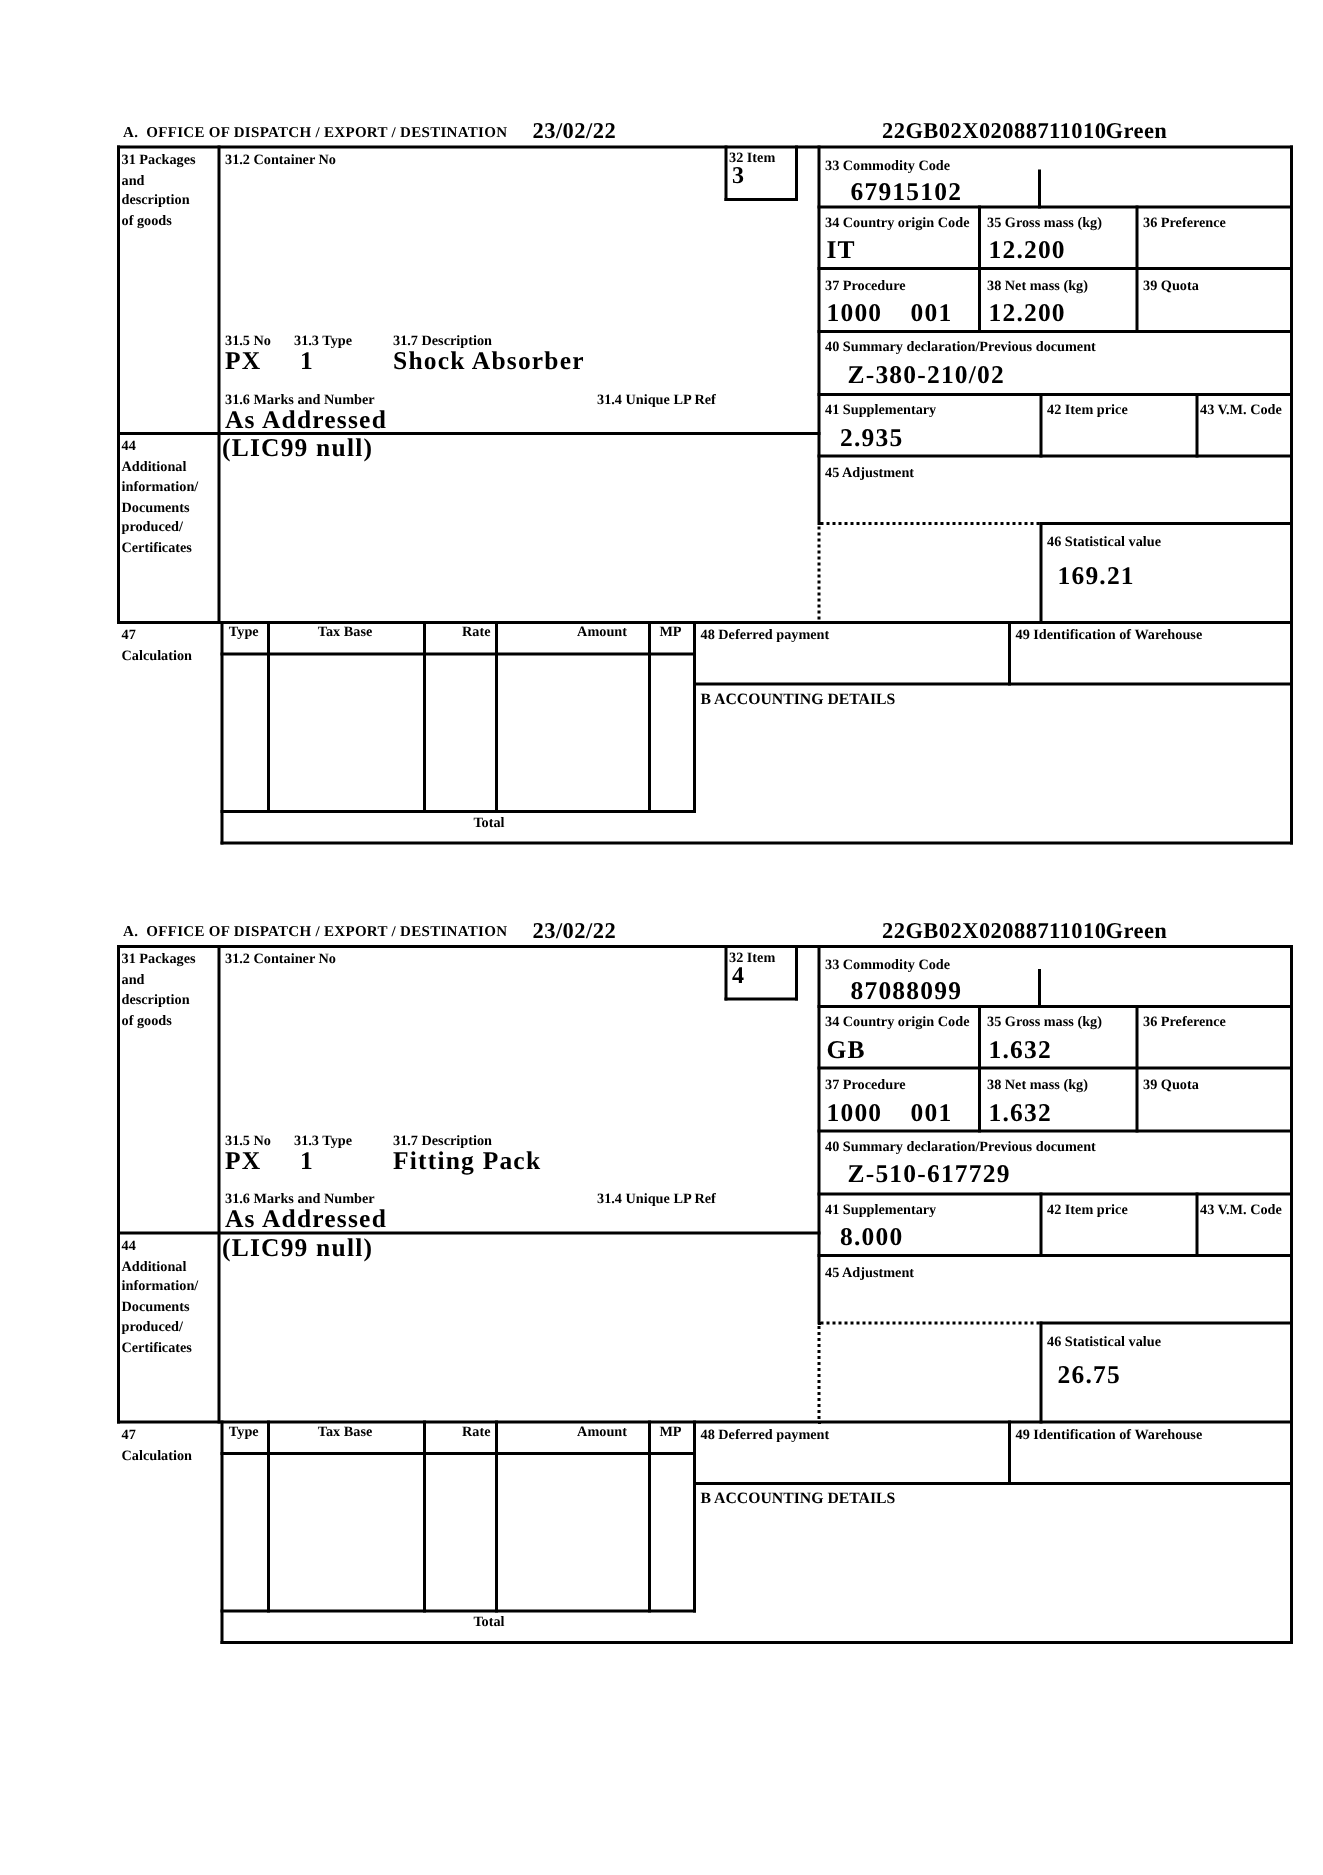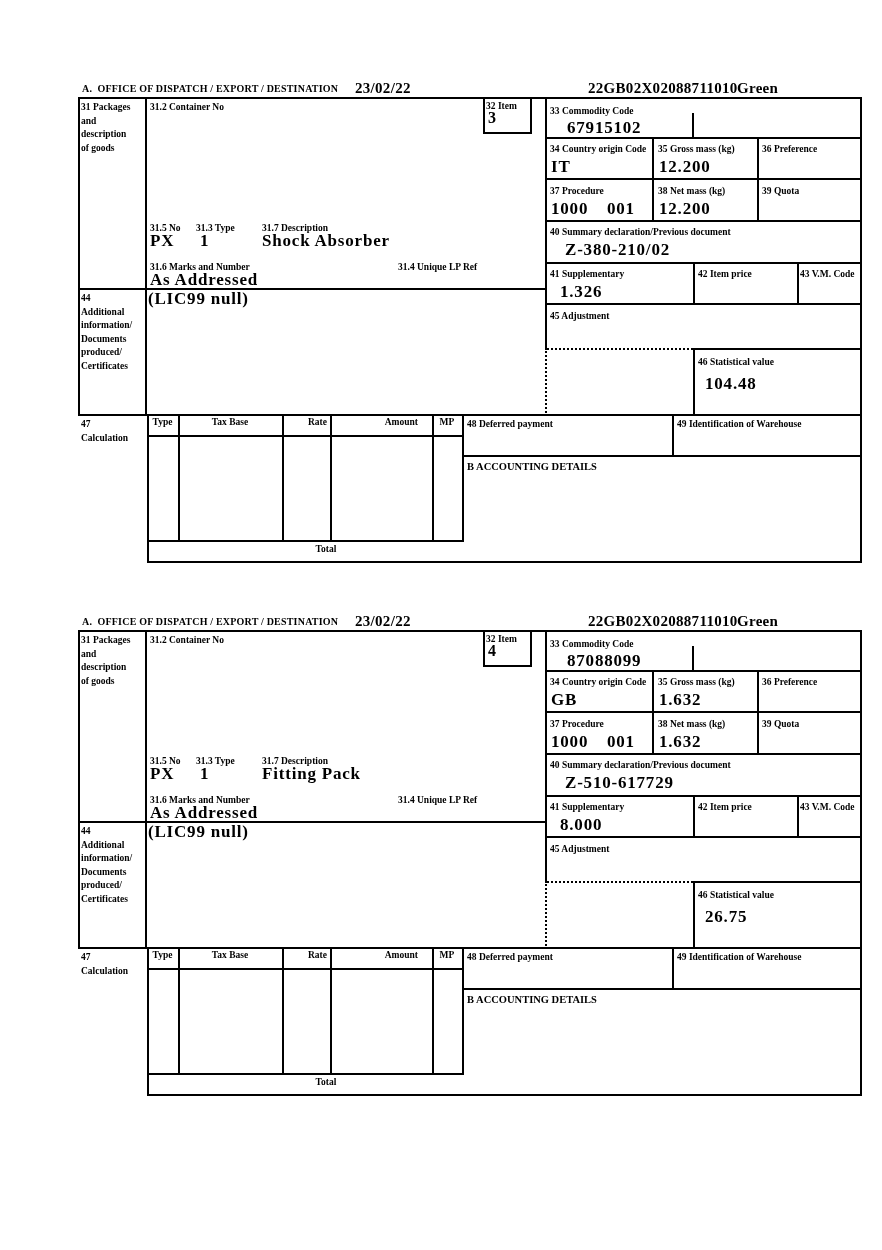--- a/index.html
+++ b/index.html
@@ -117,28 +117,28 @@
     <div class="val" style="left:473px;top:120px;">1000</div>
     <div class="val" style="left:529px;top:120px;">001</div>
     <div class="lbl" style="left:580px;top:106px;">38 Net mass (kg)</div>
     <div class="val" style="left:581px;top:120px;">12.200</div>
     <div class="lbl" style="left:684px;top:106px;">39 Quota</div>
 
     <div class="lbl" style="left:472px;top:147px;">40 Summary declaration/Previous document</div>
     <div class="val" style="left:487px;top:161px;">Z-380-210/02</div>
 
     <div class="lbl" style="left:472px;top:189px;">41 Supplementary</div>
-    <div class="val" style="left:482px;top:203px;">1.326</div>
+    <div class="val" style="left:482px;top:203px;">2.935</div>
     <div class="lbl" style="left:620px;top:189px;">42 Item price</div>
     <div class="lbl" style="left:722px;top:189px;">43 V.M. Code</div>
 
     <div class="lbl" style="left:472px;top:231px;">45 Adjustment</div>
 
     <div class="lbl" style="left:620px;top:277px;">46 Statistical value</div>
-    <div class="val" style="left:627px;top:295px;">104.48</div>
+    <div class="val" style="left:627px;top:295px;">169.21</div>
 
     <div class="ml" style="left:3px;top:338px;">
       <div>47</div>
       <div>Calculation</div>
     </div>
     <div class="colhead tcenter" style="left:69px;width:31px;">Type</div>
     <div class="colhead tcenter" style="left:100px;width:104px;">Tax Base</div>
     <div class="colhead tright" style="left:204px;width:45px;">Rate</div>
     <div class="colhead tright" style="left:252px;width:88px;">Amount</div>
     <div class="colhead tcenter" style="left:354px;width:30px;">MP</div>

